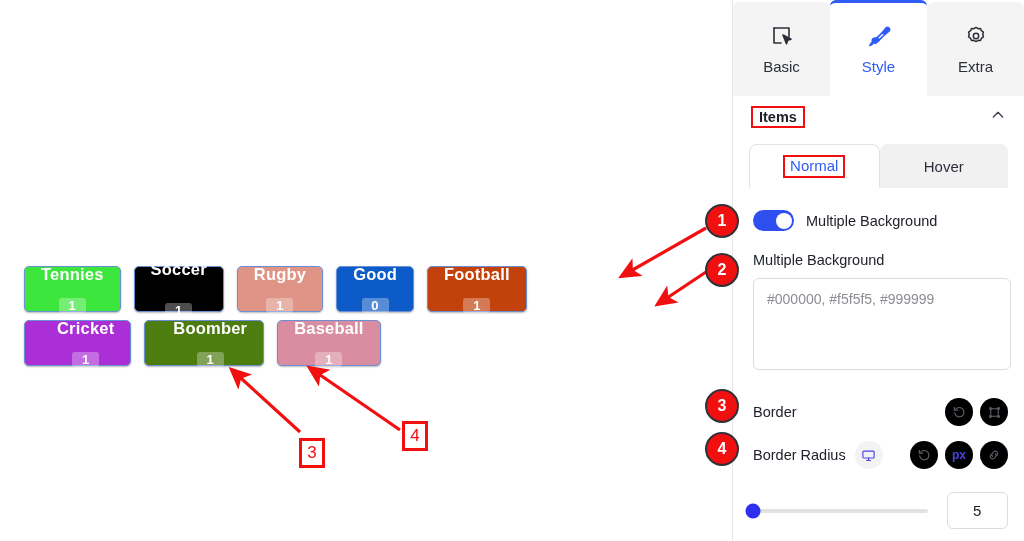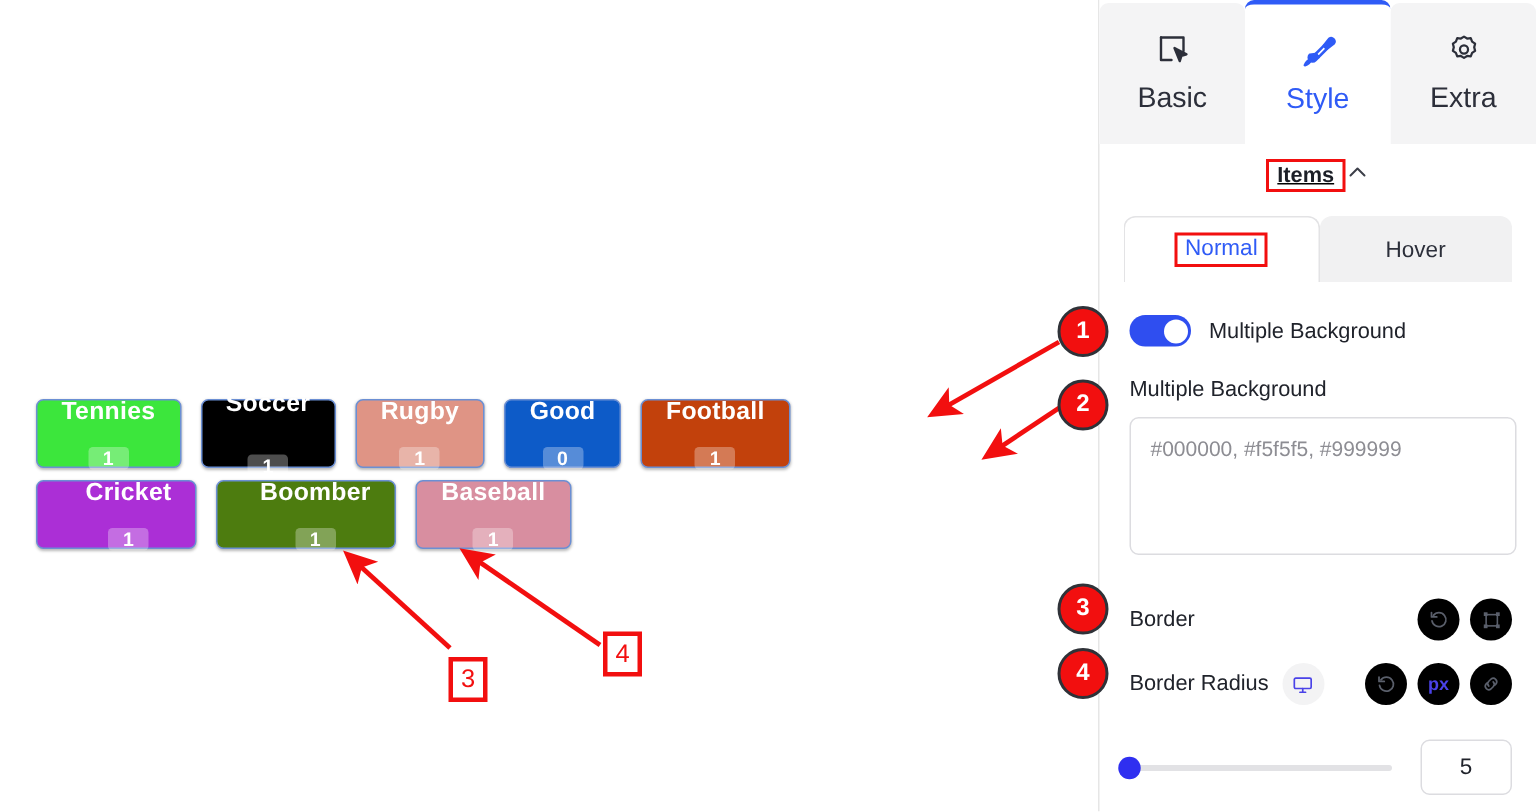--- a/index.html
+++ b/index.html
@@ -89,21 +89,21 @@
   .tab {
     flex: 1 1 0;
     display: flex;
     flex-direction: column;
     align-items: center;
     justify-content: center;
     gap: 8px;
     background: #f4f4f5;
     border-radius: 6px 6px 0 0;
     color: #2c2f3a;
-    font-size: 19px;
+    font-size: 15px;
     cursor: pointer;
     box-sizing: border-box;
     margin-top: 2px;
     position: relative;
   }
   .tab.active {
     background: #ffffff;
     color: #2f5bf6;
     border-top: 3px solid #2f5bf6;
     margin-top: 0;
@@ -114,25 +114,24 @@
 
   #panel-body {
     padding: 0 16px;
     box-sizing: border-box;
   }
 
   
   #items-header {
     display: flex;
     align-items: center;
-    justify-content: center;
+    justify-content: space-between;
     height: 42px;
     padding: 0 2px;
     cursor: pointer;
-    text-decoration: underline;
   }
   #items-title {
     font-size: 14.5px;
     font-weight: bold;
     color: #1c1f27;
     padding: 2px 6px;
     border: 2px solid #f20f0f;
     line-height: 1;
   }
   .chev { color:#3c3f49; }

